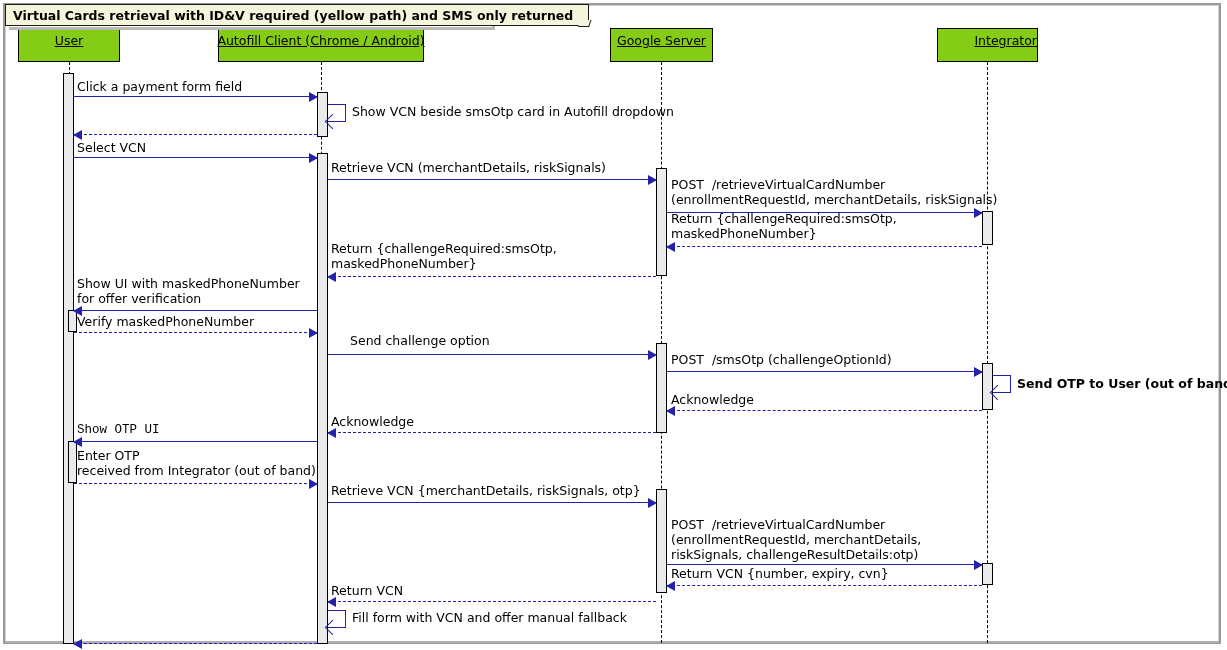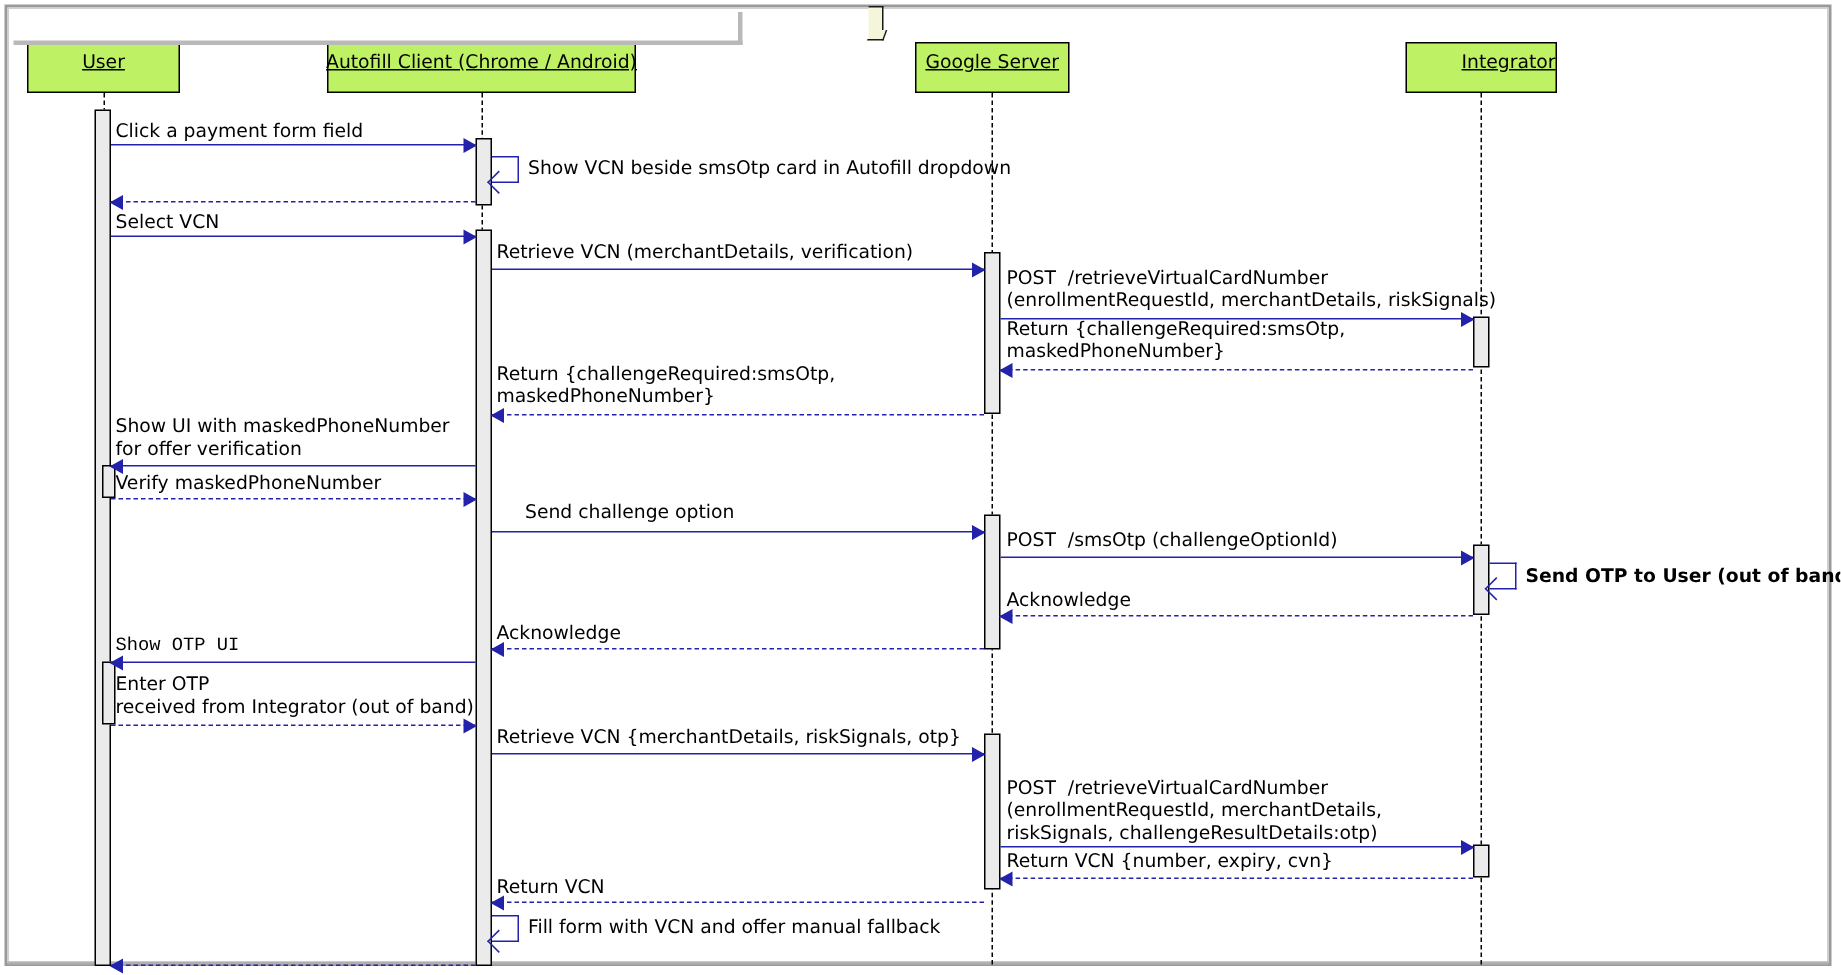--- a/index.html
+++ b/index.html
@@ -72,21 +72,21 @@
   }
   .title-shadow{
     position:absolute;
     background:#b9b9b9;
     z-index:25;
   }
 
   
   .participant{
     position:absolute;
-    background:#bef264;
+    background:#84cc16;
     border:1.4px solid #000000;
     box-sizing:border-box;
     display:flex;
     align-items:flex-start;
     justify-content:center;
     padding-top:4px;
     z-index:20;
   }
   .participant span{
     font-size:12.5px;
@@ -177,20 +177,21 @@
 <body>
 
 <div id="diagram">
 
   <div class="frame"></div>
   <div class="frame-inner"></div>
 
   <div class="title-shadow" style="left:9px;top:27px;width:486px;height:3px;"></div>
   <div class="title-shadow" style="left:492px;top:8px;width:3px;height:22px;"></div>
 
+  <div class="title-box" id="title-box">Virtual Cards retrieval with ID&amp;V required (yellow path) and SMS only returned</div>
   <div class="title-notch" id="title-notch" style="left: 579.281px;"></div>
 
   <div class="bottom-rule" style="top:641px;width:1214px;"></div>
 
   <div id="lifelines">
       <div class="lifeline" style="left: 69px; top: 62px; height: 581px;"></div>
       <div class="lifeline" style="left: 321px; top: 62px; height: 581px;"></div>
       <div class="lifeline" style="left: 661px; top: 62px; height: 581px;"></div>
       <div class="lifeline" style="left: 987px; top: 62px; height: 581px;"></div>
     </div>
@@ -214,21 +215,21 @@
       <div class="self-loop" style="left: 328px; top: 104px; width: 18px; height: 18px;"></div>
       <div class="self-arrow-open" style="left: 327px; top: 116px;"></div>
       <div class="msg-label" style="top: 104px; left: 352px;">Show VCN beside smsOtp card in Autofill dropdown</div>
       <div class="msg-line dashed" style="left: 74px; top: 134px; width: 243px;"></div>
       <div class="arrow-l" style="left: 73px; top: 129.5px;"></div>
       <div class="msg-line" style="left: 74px; top: 157px; width: 243px;"></div>
       <div class="arrow-r" style="left: 309px; top: 152.5px;"></div>
       <div class="msg-label" style="top: 140px; left: 77px;">Select VCN</div>
       <div class="msg-line" style="left: 328px; top: 179px; width: 328px;"></div>
       <div class="arrow-r" style="left: 648px; top: 174.5px;"></div>
-      <div class="msg-label" style="top: 160px; left: 331px;">Retrieve VCN (merchantDetails, verification)</div>
+      <div class="msg-label" style="top: 160px; left: 331px;">Retrieve VCN (merchantDetails, riskSignals)</div>
       <div class="msg-line" style="left: 667px; top: 212px; width: 315px;"></div>
       <div class="arrow-r" style="left: 974px; top: 207.5px;"></div>
       <div class="msg-label" style="top: 177px; left: 671px;">POST  /retrieveVirtualCardNumber
 (enrollmentRequestId, merchantDetails, riskSignals)</div>
       <div class="msg-line dashed" style="left: 667px; top: 246px; width: 315px;"></div>
       <div class="arrow-l" style="left: 666px; top: 241.5px;"></div>
       <div class="msg-label right" style="top: 211px; left: 671px; width: 309px;">Return {challengeRequired:smsOtp,
 maskedPhoneNumber}</div>
       <div class="msg-line dashed" style="left: 328px; top: 276px; width: 328px;"></div>
       <div class="arrow-l" style="left: 327px; top: 271.5px;"></div>

